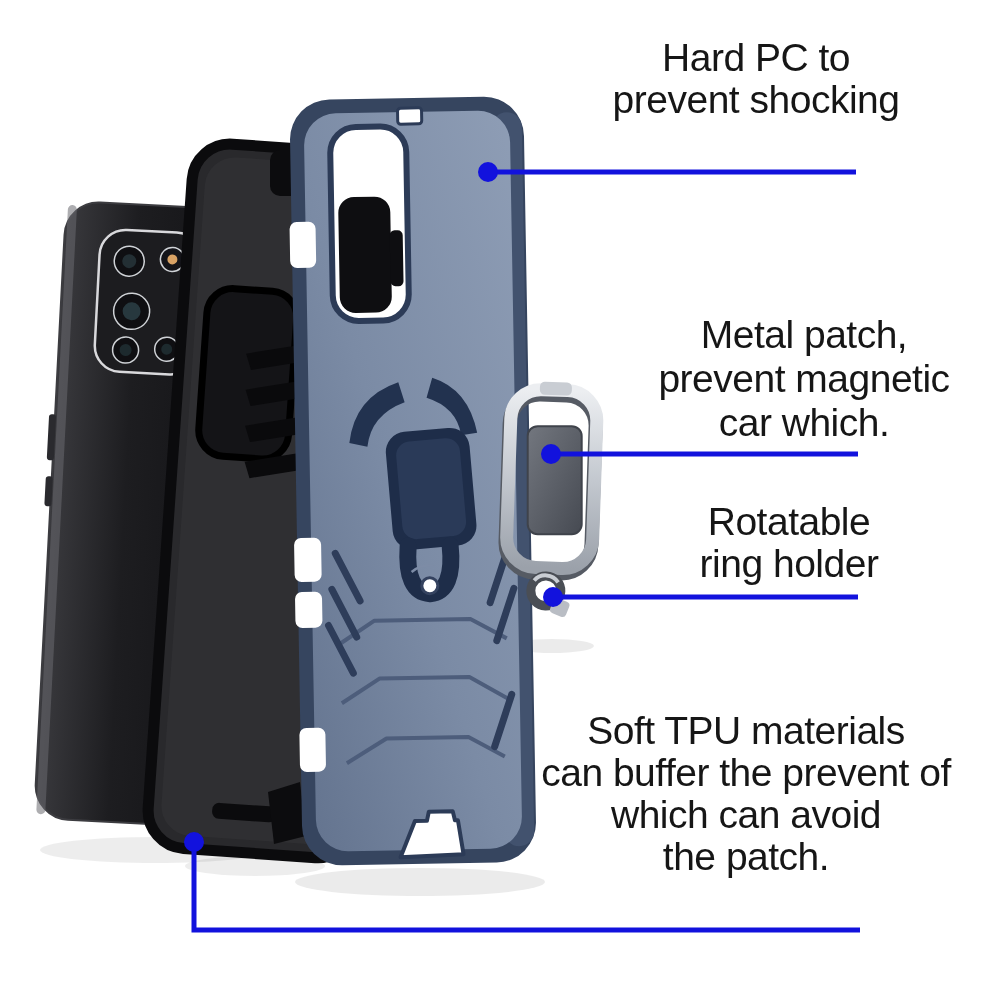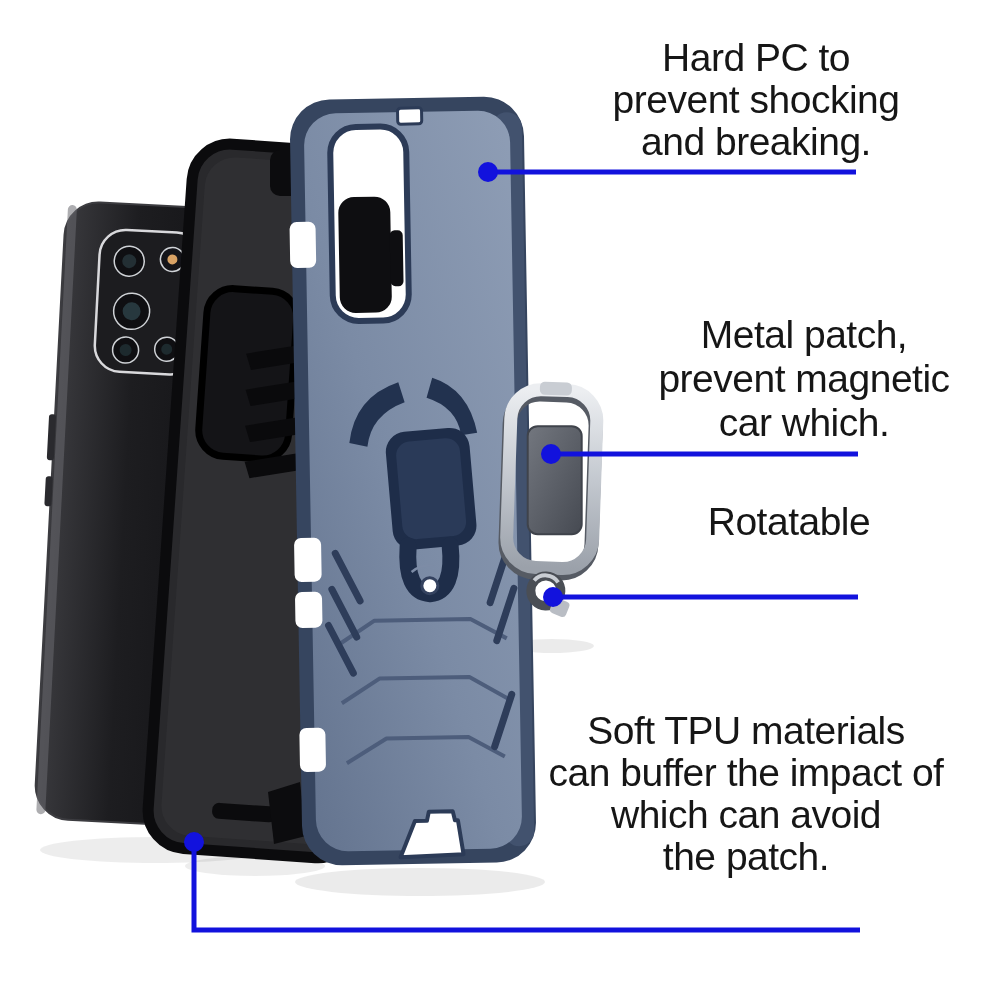--- a/index.html
+++ b/index.html
@@ -170,33 +170,33 @@
       <line x1="553" y1="597" x2="858" y2="597"></line>
       <circle cx="553" cy="597" r="10" stroke="none"></circle>
       <polyline points="194,842 194,930 860,930" fill="none"></polyline>
       <circle cx="194" cy="842" r="10" stroke="none"></circle>
     </g>
   </svg>
 
   <div class="callout" id="callout-hard-pc">
     <div>Hard PC to</div>
     <div>prevent shocking</div>
-    <div>and breaking.</div>
   </div>
 
   <div class="callout" id="callout-metal">
     <div>Metal patch,</div>
     <div>prevent magnetic</div>
     <div>car which.</div>
   </div>
 
   <div class="callout" id="callout-rotatable">
     <div>Rotatable</div>
+    <div>ring holder</div>
   </div>
 
   <div class="callout" id="callout-soft-tpu">
     <div>Soft TPU materials</div>
-    <div>can buffer the impact of</div>
+    <div>can buffer the prevent of</div>
     <div>which can avoid</div>
     <div>the patch.</div>
   </div>
 
 </div>
 
 </body></html>

